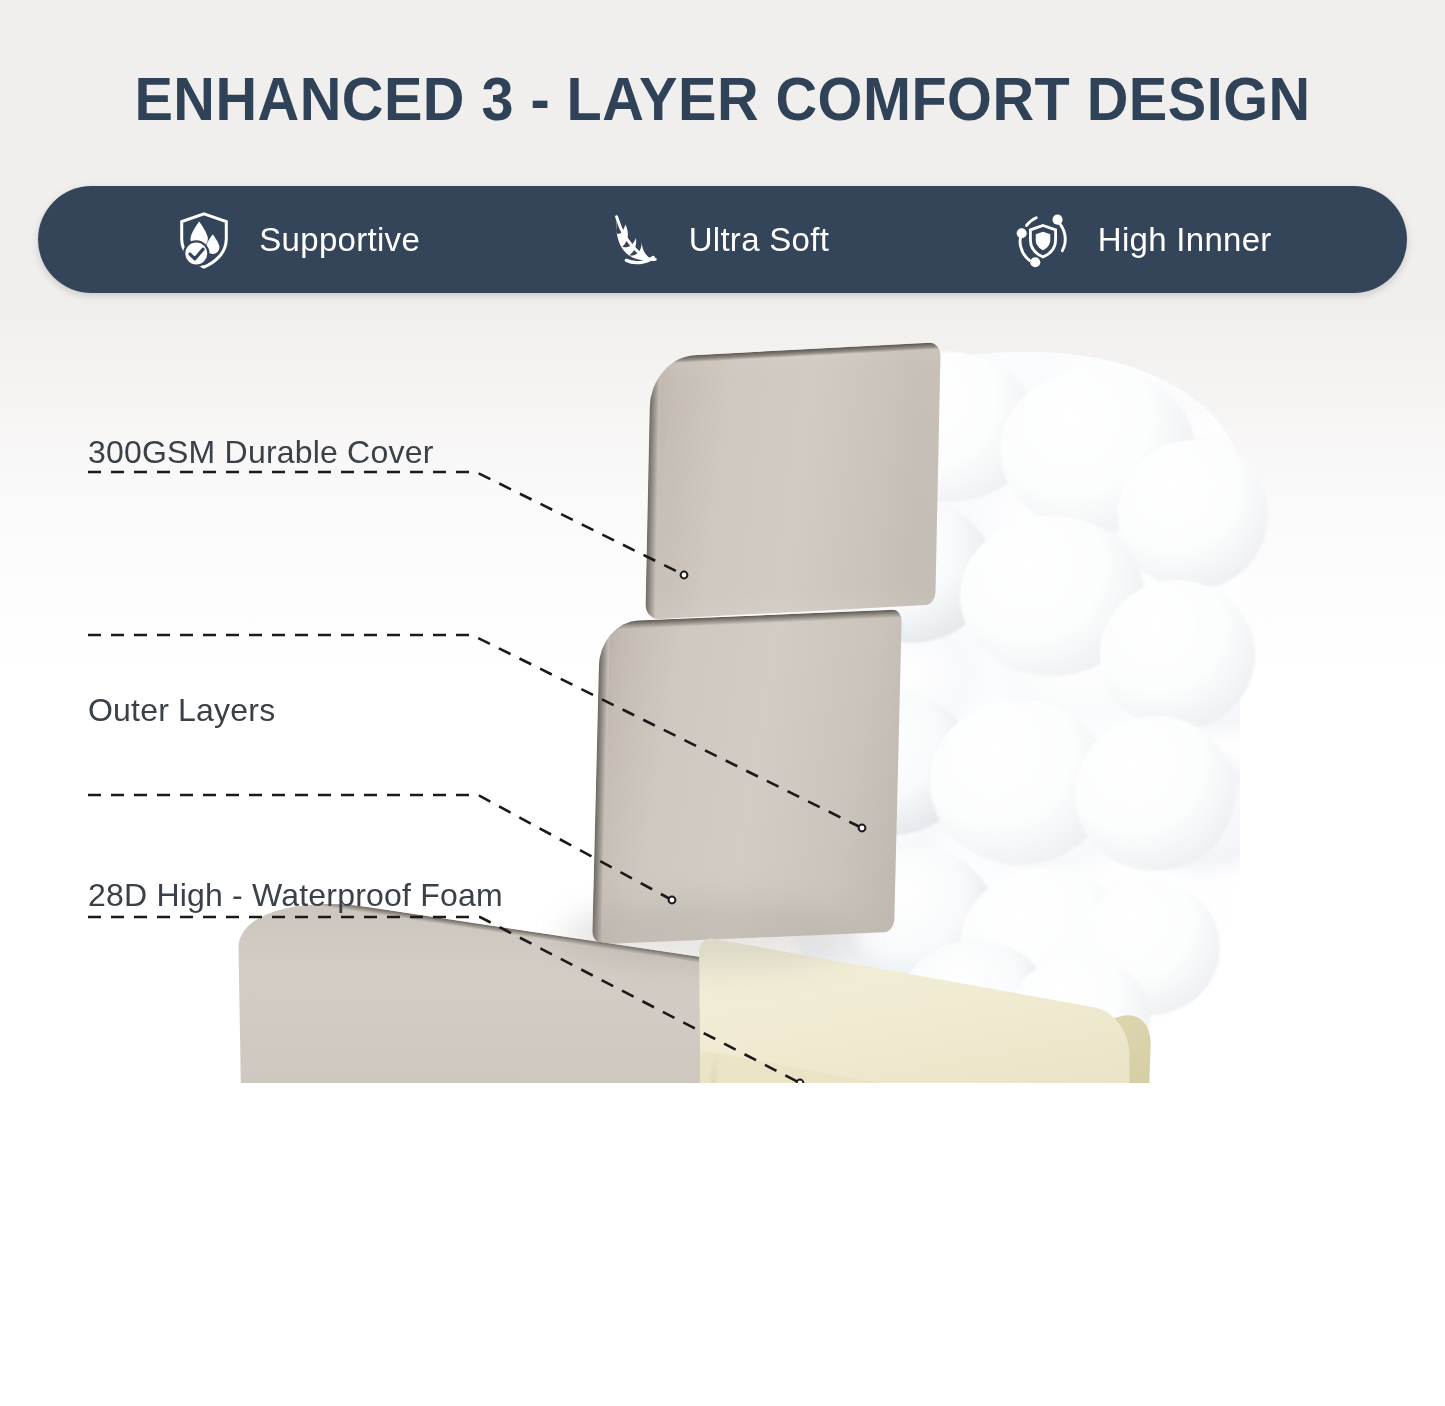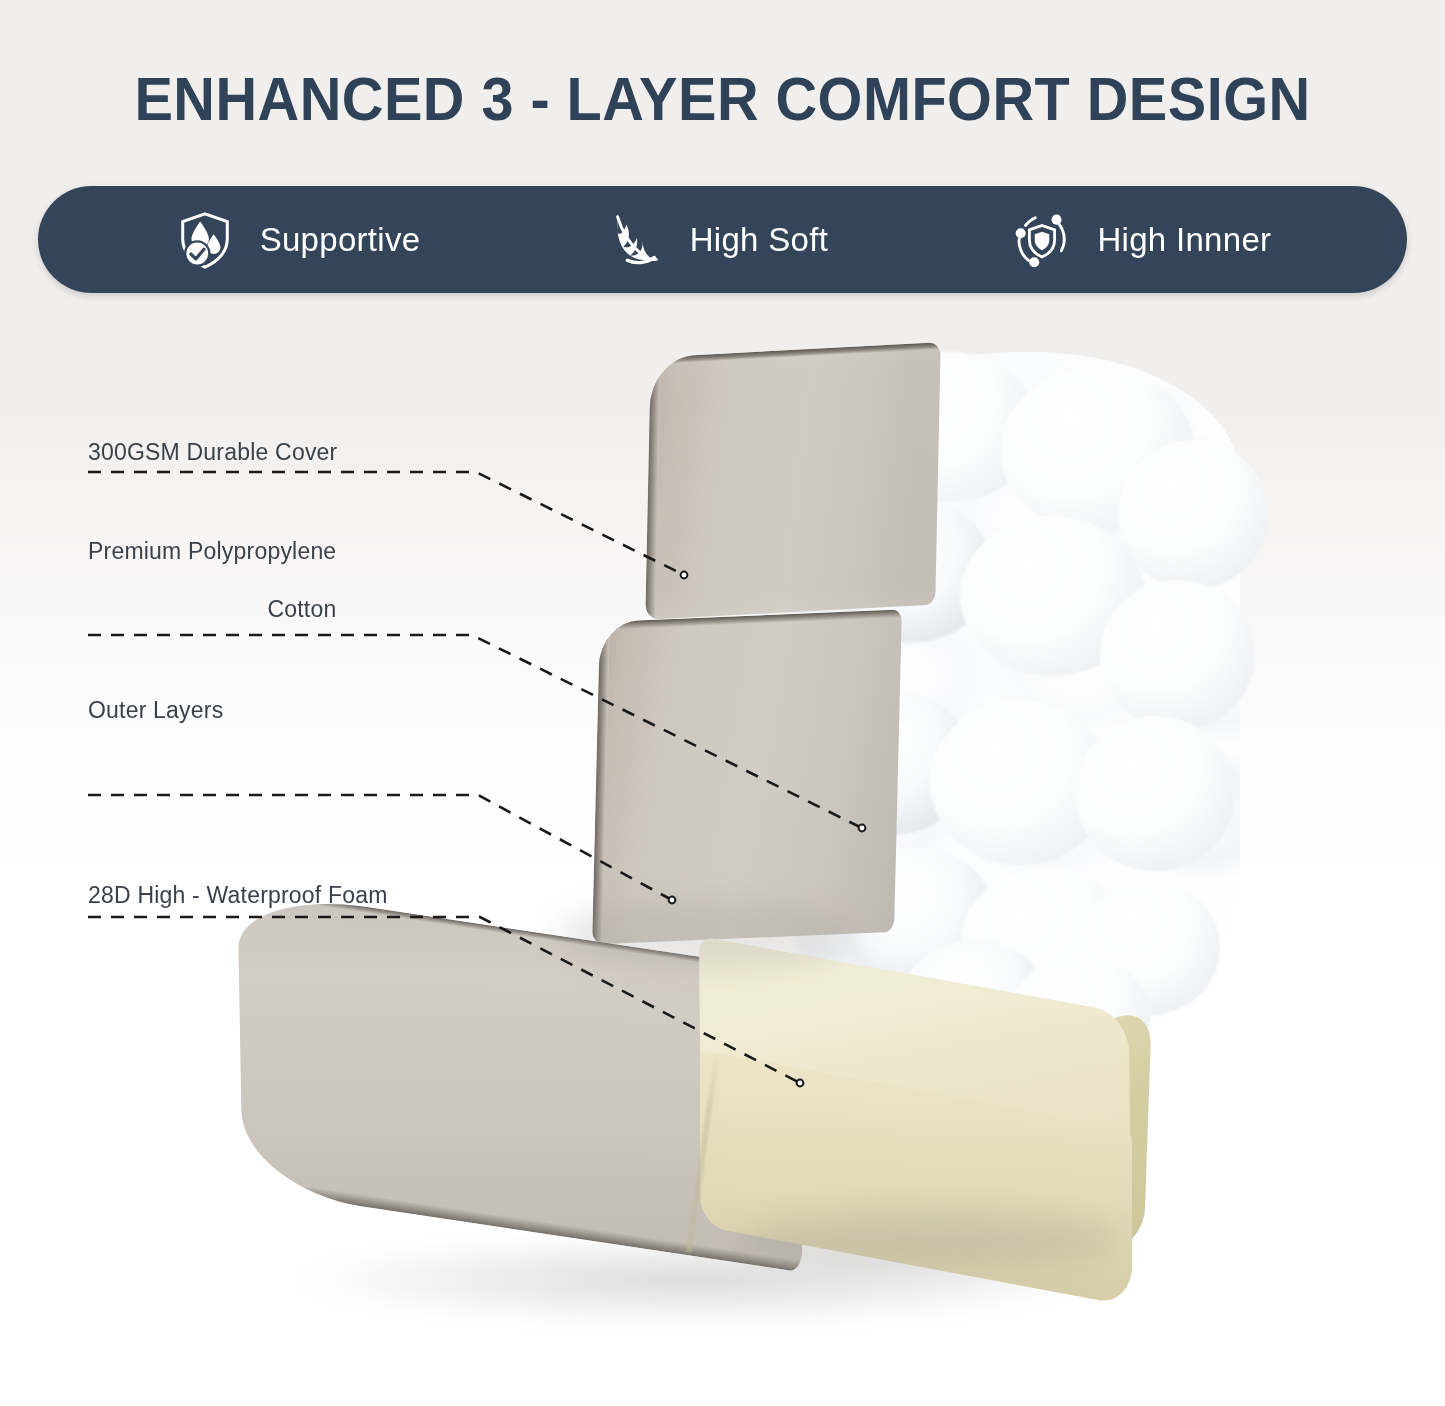--- a/index.html
+++ b/index.html
@@ -4,21 +4,21 @@
 <title>Enhanced 3-Layer Comfort Design</title>
 <style>
   html, body {
     margin: 0;
     padding: 0;
     background: #ffffff;
   }
   #page {
     position: relative;
     width: 1445px;
-    height: 1406px;
+    height: 1083px;
     background: linear-gradient(180deg, #f1efed 0%, #f1efed 28%, #fbfafa 46%, #ffffff 62%, #ffffff 100%);
     overflow: hidden;
     font-family: "Liberation Sans", sans-serif;
     -webkit-font-smoothing: antialiased;
   }
 
   
   #title {
     position: absolute;
     left: 0;
@@ -70,26 +70,25 @@
     font-size: 33px;
     font-weight: 400;
     letter-spacing: 0.3px;
     white-space: nowrap;
   }
 
   
   .callout {
     position: absolute;
     color: #3b4148;
-    font-size: 23px;
+    font-size: 32px;
     font-weight: 300;
     line-height: 58px;
     letter-spacing: 0.2px;
     white-space: nowrap;
-    text-align: right;
   }
   #callout-1 { left: 88px; top: 423px; }
   #callout-2 { left: 88px; top: 522px; }
   #callout-3 { left: 88px; top: 681px; }
   #callout-4 { left: 88px; top: 866px; }
 
   
   #leaders {
     position: absolute;
     left: 0; top: 0;
@@ -327,21 +326,21 @@
     </div>
 
     <div class="badge">
       <span class="badge-icon">
         <svg viewBox="0 0 64 64" fill="none" xmlns="http://www.w3.org/2000/svg">
           <path d="M14 8 C13 20 14 32 20 41 C26 50 38 55 50 52 C44 48 40 42 40 34 C40 44 34 49 27 48 C33 44 35 37 34 30 C31 38 25 41 20 39 C27 33 27 23 23 16 C21 24 17 27 14 25 Z" fill="#ffffff"></path>
           <path d="M14 8 C18 22 26 36 38 46 C44 51 50 53 54 52" stroke="#ffffff" stroke-width="3" stroke-linecap="round" fill="none"></path>
           <path d="M52 50 C44 56 32 57 24 53" stroke="#ffffff" stroke-width="3.4" stroke-linecap="round" fill="none"></path>
         </svg>
       </span>
-      <span class="badge-label">High Soft</span>
+      <span class="badge-label">Ultra Soft</span>
     </div>
 
     <div class="badge">
       <span class="badge-icon">
         <svg viewBox="0 0 64 64" fill="none" xmlns="http://www.w3.org/2000/svg">
           <path d="M32 17 L45 21.5 V32 C45 40.5 39 46.5 32 49.5 C25 46.5 19 40.5 19 32 V21.5 Z" stroke="#ffffff" stroke-width="2.9" fill="none"></path>
           <path d="M32 23.5 L39.5 26 V32.5 C39.5 37 36 40.5 32 42.5 C28 40.5 24.5 37 24.5 32.5 V26 Z" fill="#ffffff"></path>
           <path d="M46 12 A25 25 0 0 1 52 43" stroke="#ffffff" stroke-width="3" fill="none" stroke-linecap="round"></path>
           <path d="M18 53 A25 25 0 0 1 11 22" stroke="#ffffff" stroke-width="3" fill="none" stroke-linecap="round"></path>
           <path d="M15 17 A25 25 0 0 1 25 9" stroke="#ffffff" stroke-width="3" fill="none" stroke-linecap="round"></path>
@@ -399,24 +398,20 @@
     <div class="foam-seam"></div>
 
     <div class="soft-shadow" style="left:560px; top:900px; width:300px; height:70px; background:rgba(150,146,142,0.22);"></div>
     <div class="soft-shadow" style="left:740px; top:1210px; width:380px; height:60px; background:rgba(150,146,142,0.26);"></div>
   </div>
 
   <div class="callout" id="callout-1">
     <div>300GSM Durable Cover</div>
   </div>
 
-  <div class="callout" id="callout-2">
-    <div>Premium Polypropylene</div>
-    <div>Cotton</div>
-  </div>
 
   <div class="callout" id="callout-3">
     <div>Outer Layers</div>
   </div>
 
   <div class="callout" id="callout-4">
     <div>28D High - Waterproof Foam</div>
   </div>
 
   <svg id="leaders" viewBox="0 0 1445 1406" xmlns="http://www.w3.org/2000/svg">

